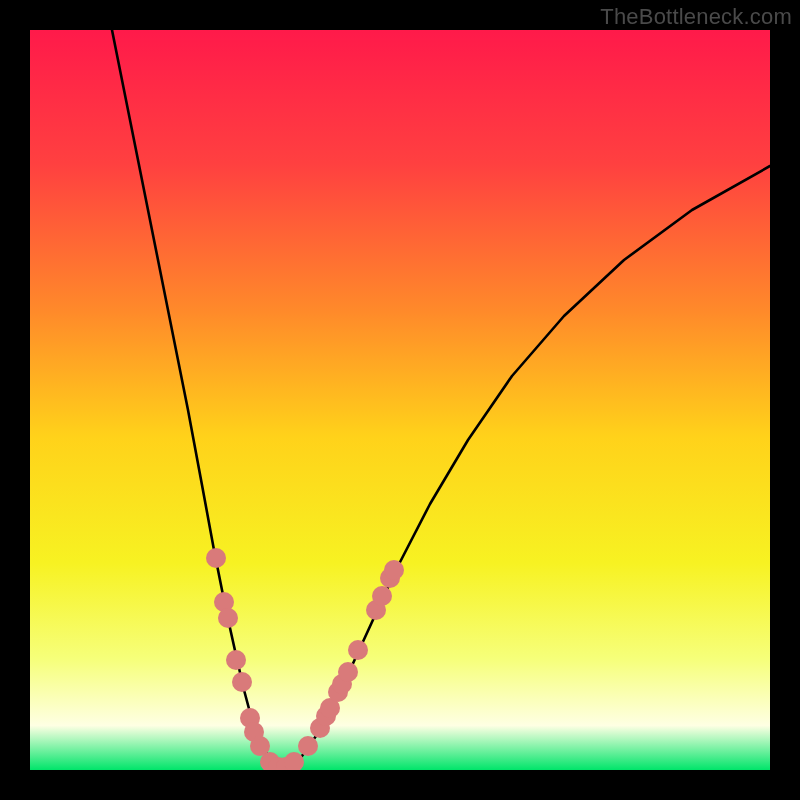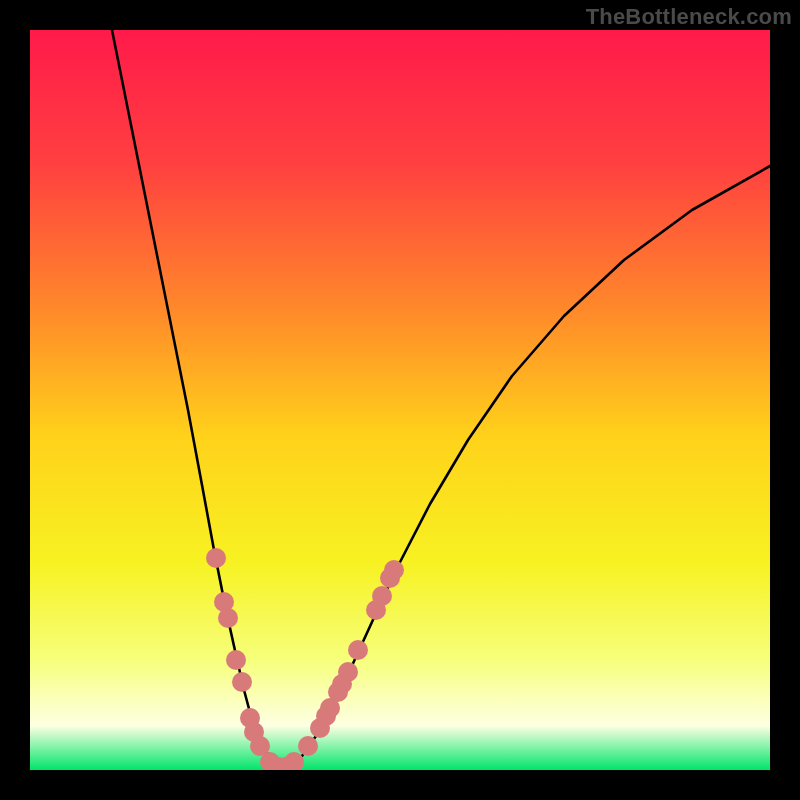--- a/index.html
+++ b/index.html
@@ -27,21 +27,21 @@
     width: 740px;
     height: 740px;
     overflow: hidden;
   }
   .watermark {
     position: absolute;
     top: 4px;
     right: 8px;
     color: #4a4a4a;
     font-size: 22px;
-    font-weight: 700;
+    font-weight: 400;
     letter-spacing: 0.2px;
     z-index: 100;
   }
   svg {
     display: block;
   }
 </style>
 </head>
 <body>
 

